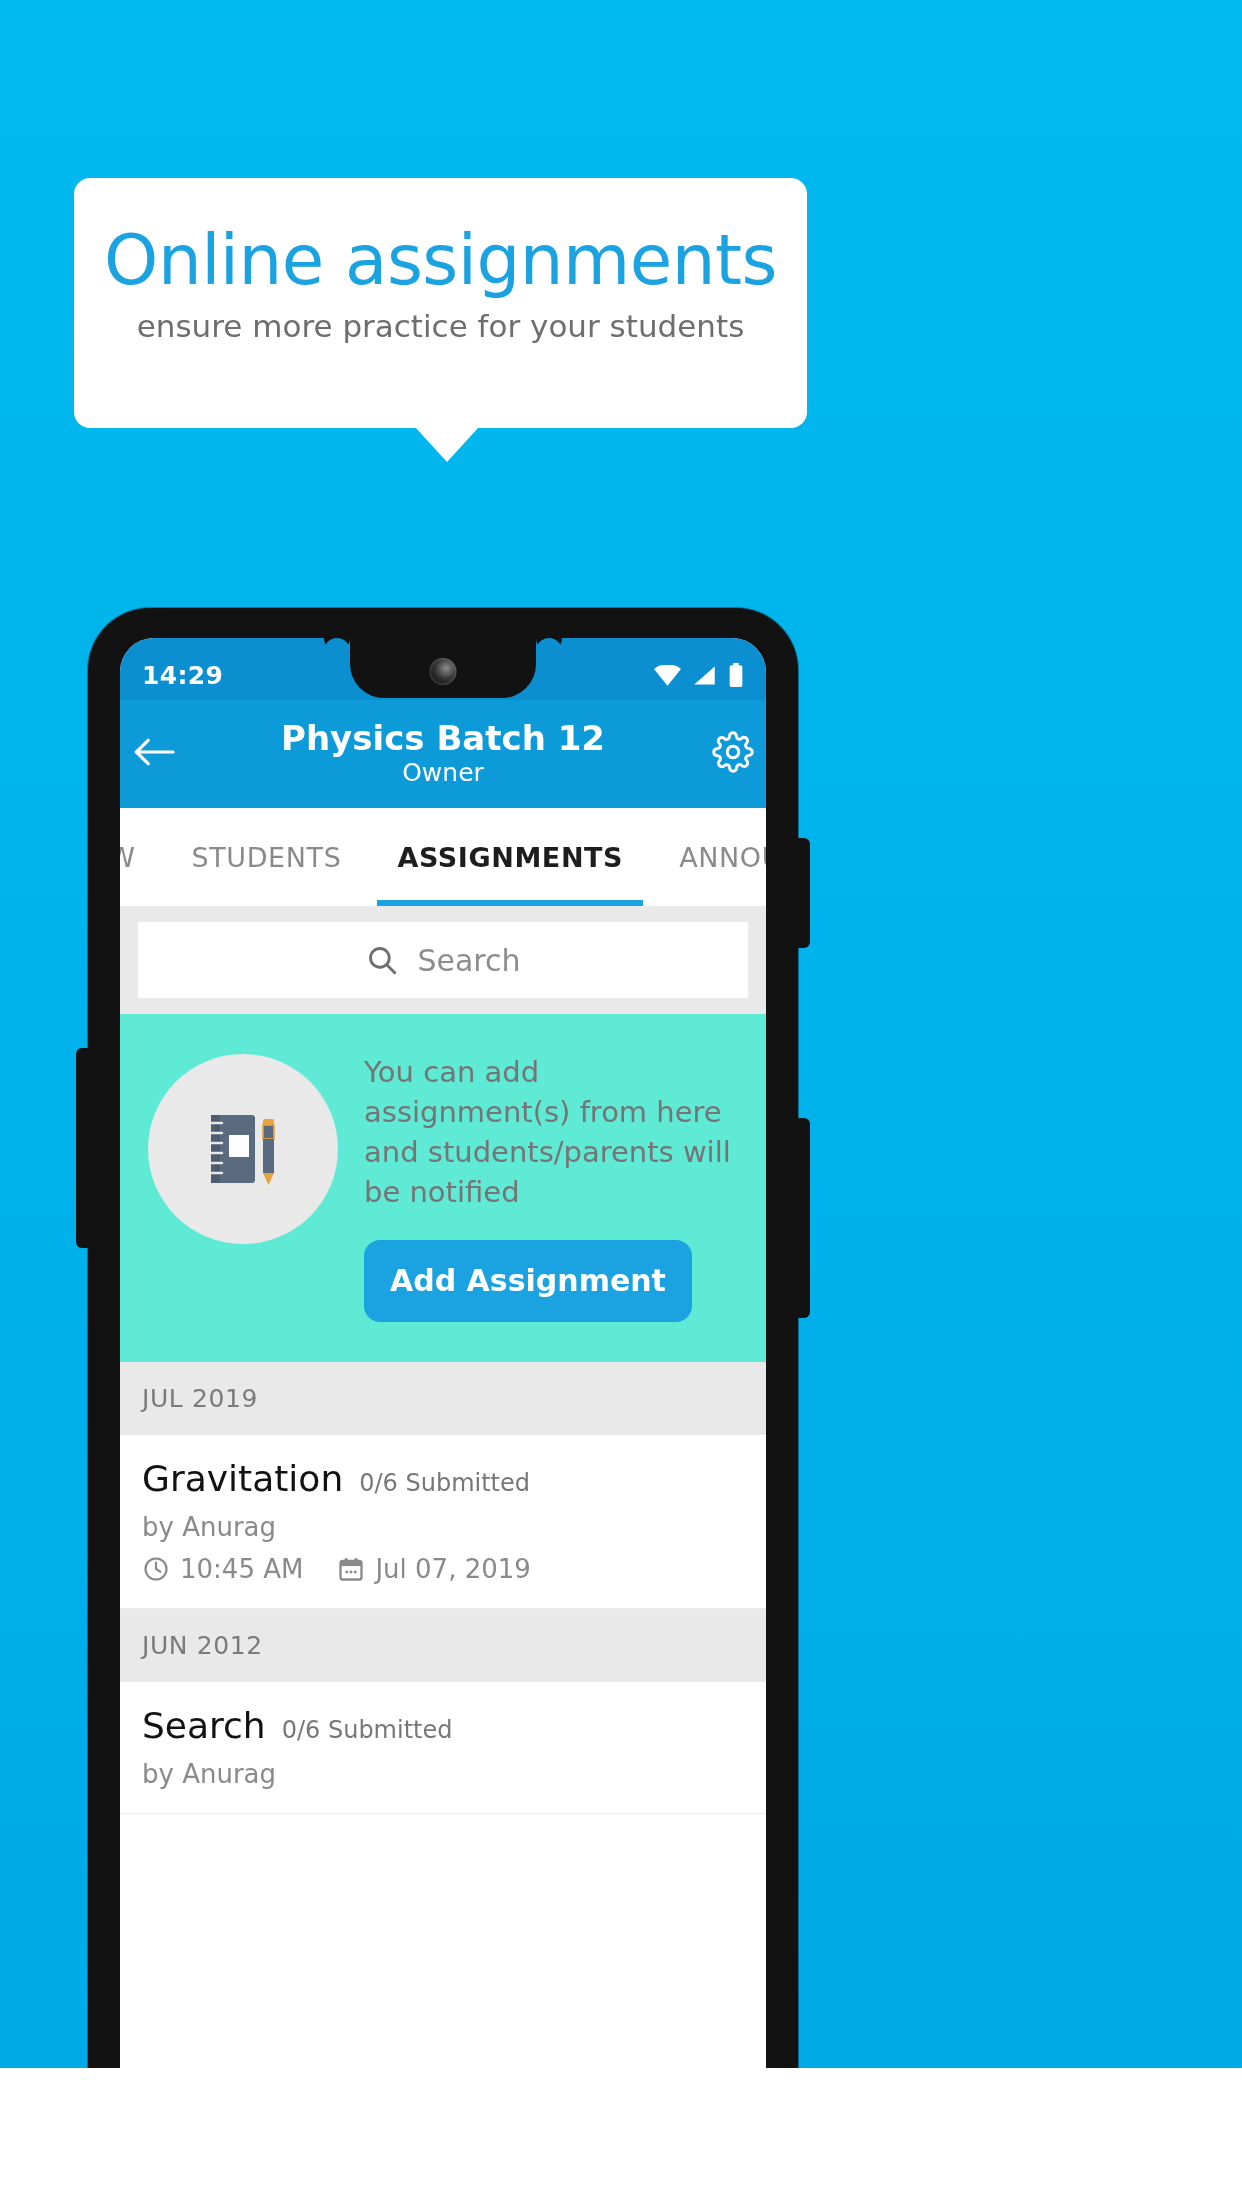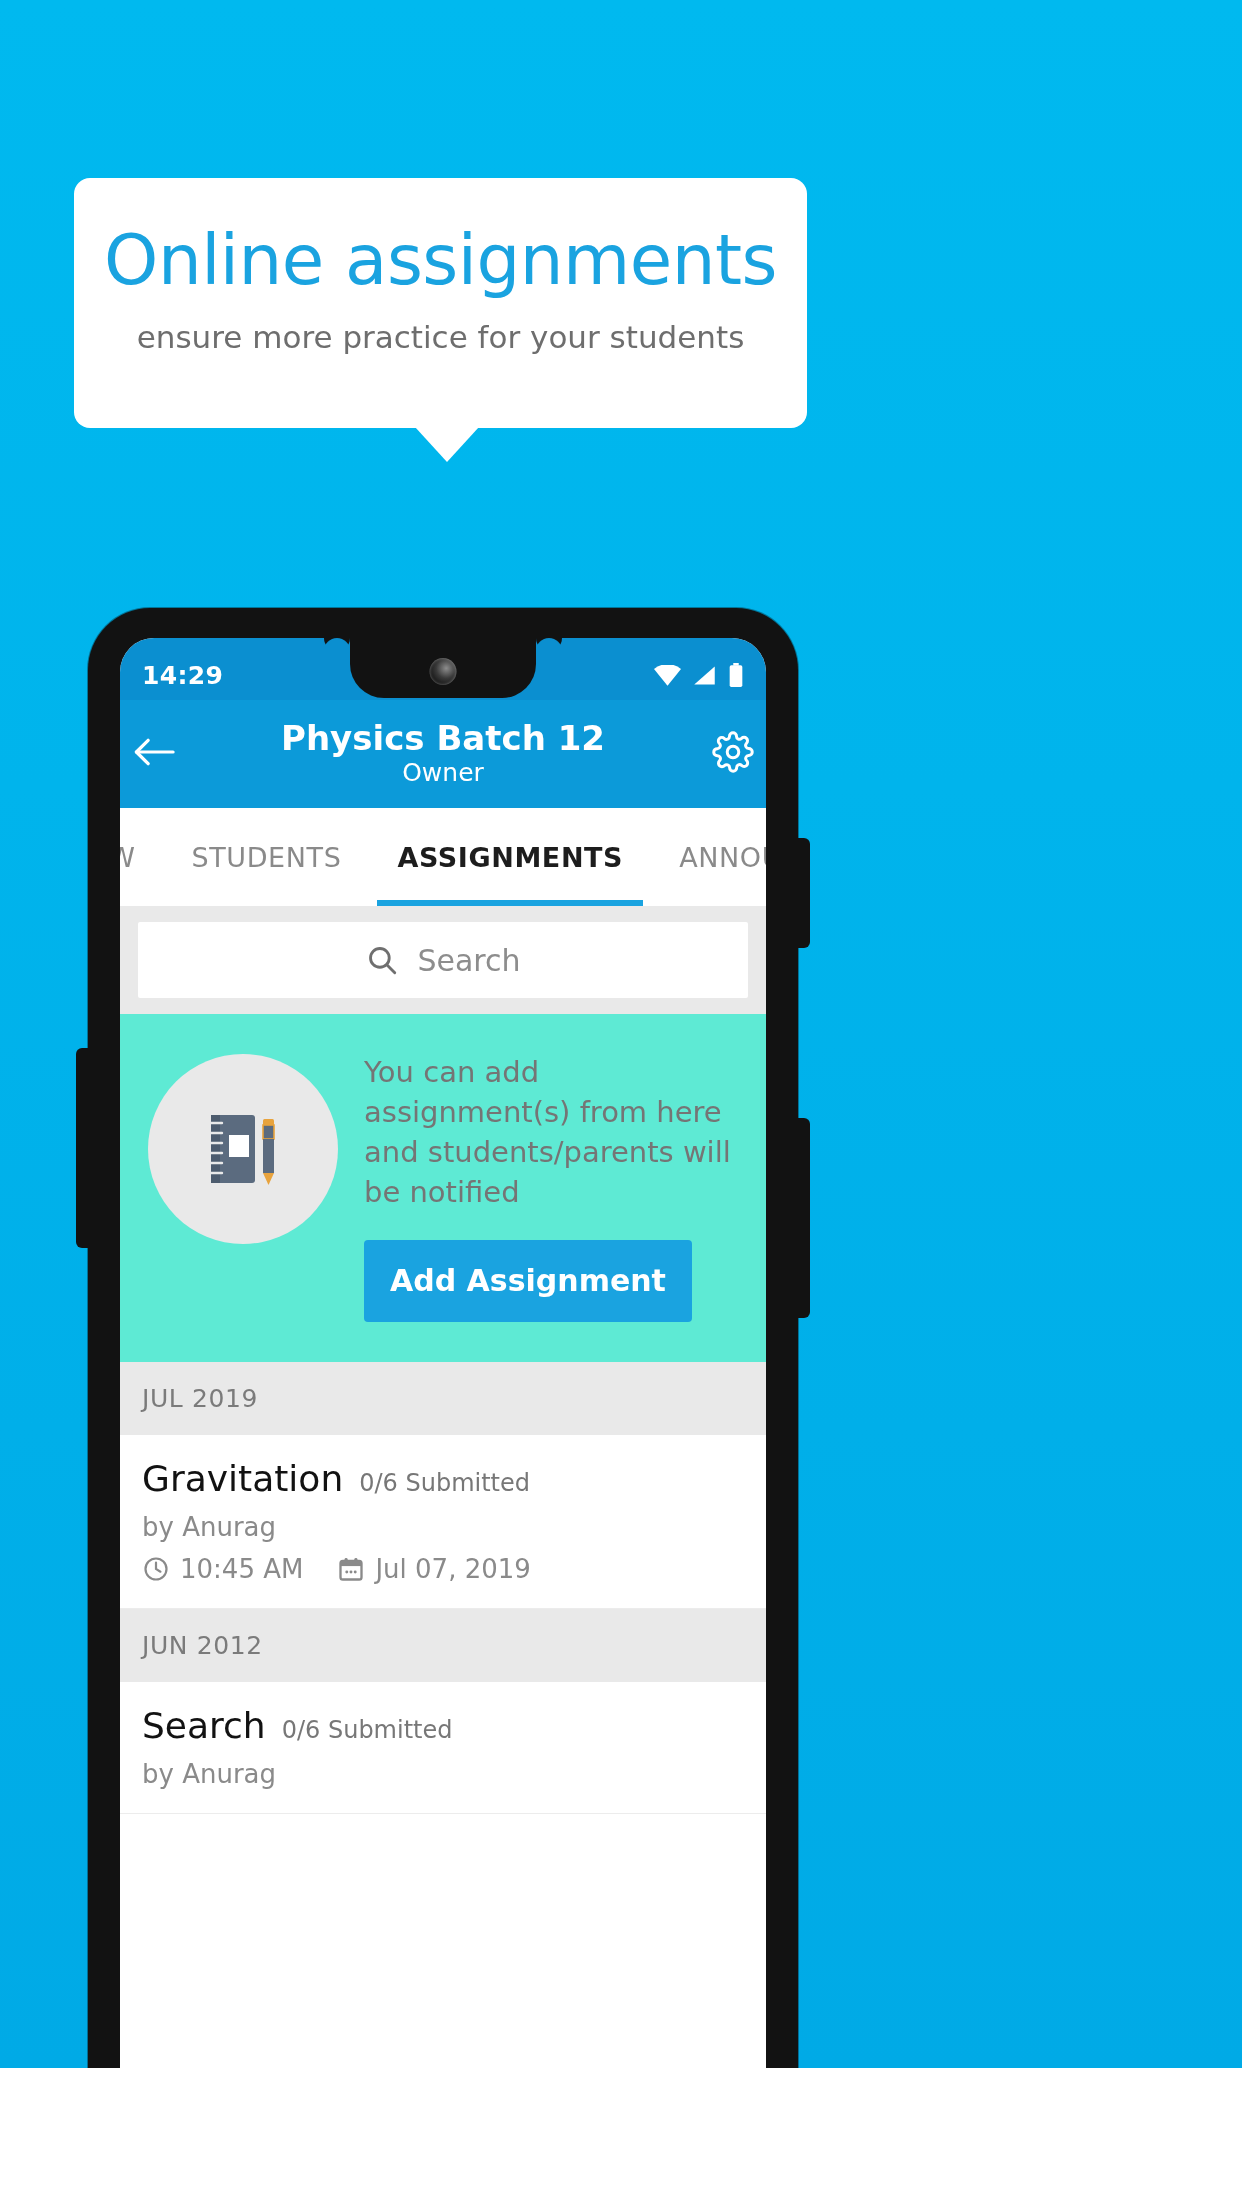--- a/index.html
+++ b/index.html
@@ -37,21 +37,21 @@
     text-align: center;
     color: #1aa3e0;
     font-size: 69px;
     font-weight: 400;
     letter-spacing: -0.5px;
     line-height: 1;
     white-space: nowrap;
   }
   .bubble-sub {
     position: absolute;
-    left: 0; top: 144px; width: 733px;
+    left: 0; top: 133px; width: 733px;
     text-align: center;
     color: #6e6e6e;
     font-size: 31px;
     font-weight: 400;
     line-height: 1;
   }
 
   
   .phone {
     position: absolute;
@@ -238,21 +238,21 @@
     line-height: 1.38;
   }
   .add-btn {
     display: inline-block;
     margin-top: 28px;
     background: #1aa3e0;
     color: #ffffff;
     font-size: 30px;
     font-weight: 700;
     padding: 26px 26px;
-    border-radius: 4px;
+    border-radius: 16px;
     border: none;
     font-family: "DejaVu Sans", sans-serif;
     cursor: pointer;
     line-height: 1;
   }
 
   
   .month-header {
     background: #e9e9e9;
     color: #7b7b7b;

